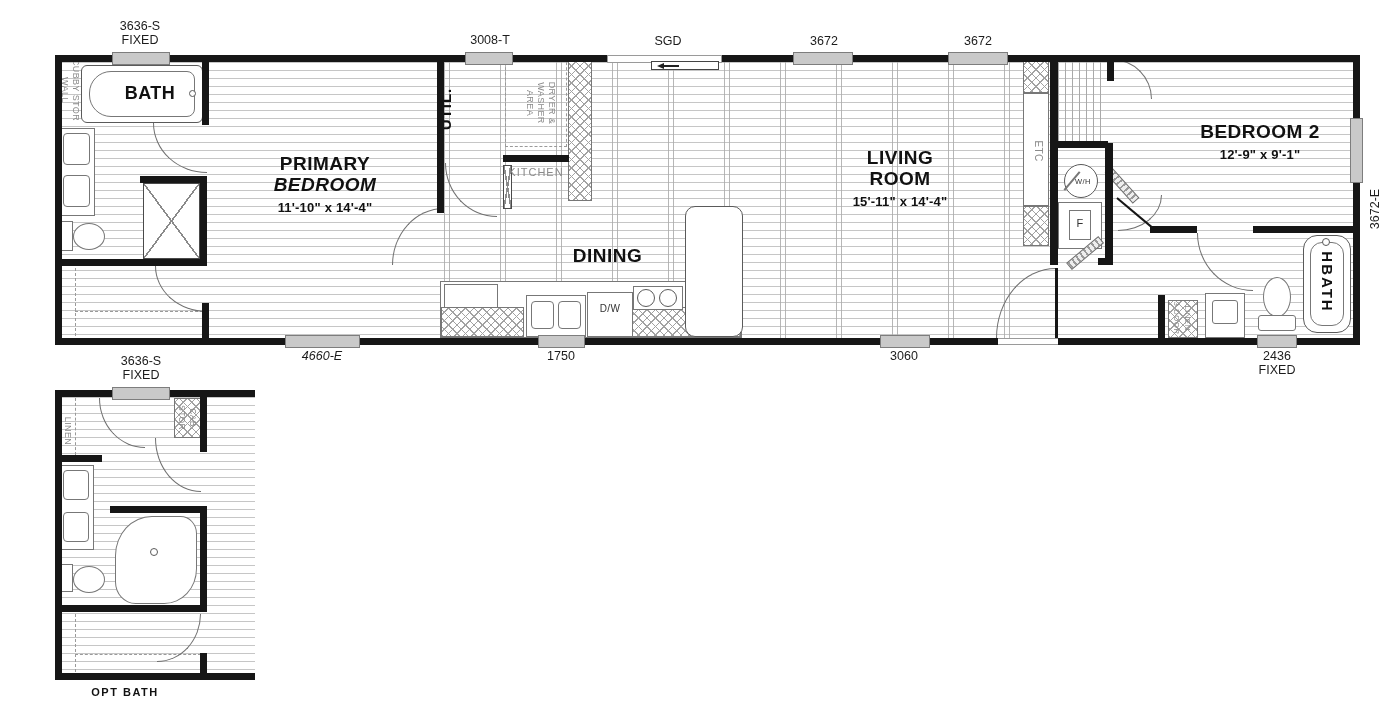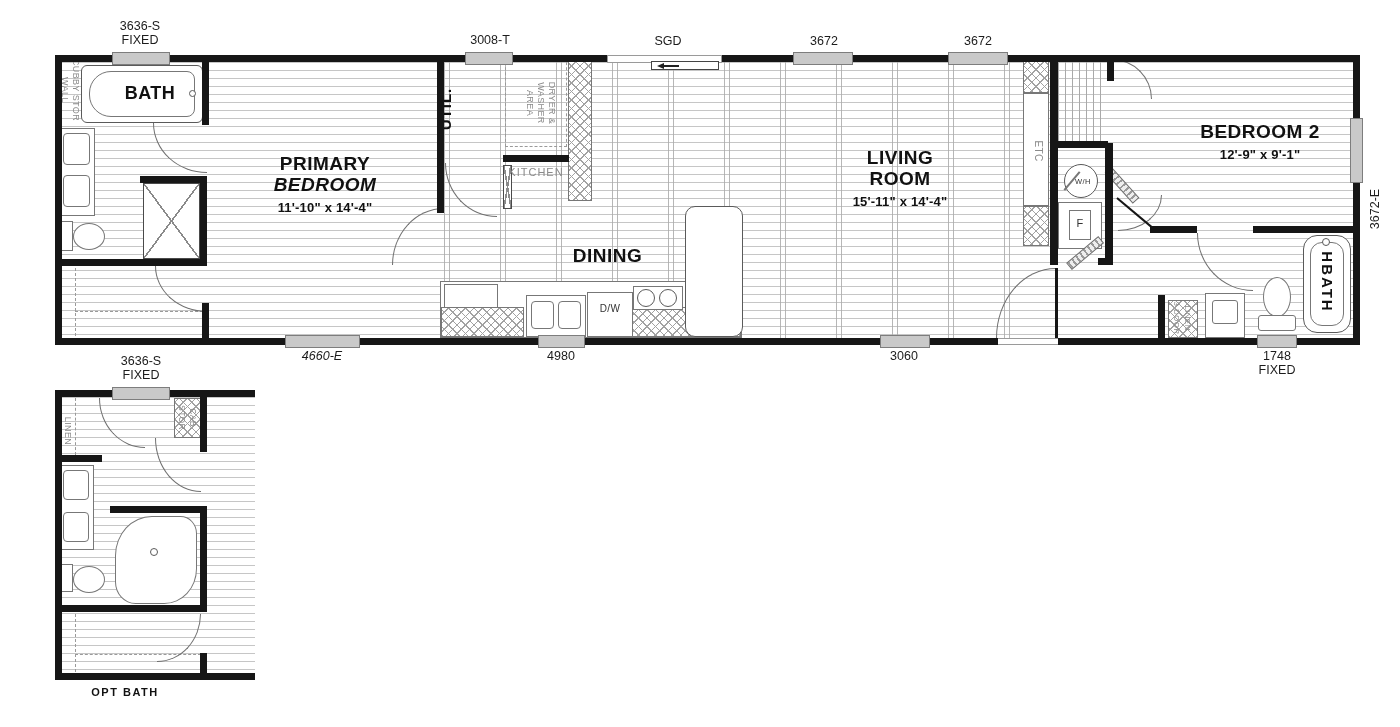--- a/index.html
+++ b/index.html
@@ -169,24 +169,24 @@
     <div class="wlbl" style="left:45px;top:-36px;width:80px;">
       <span style="display:block;">3636-S</span>
       <span style="display:block;">FIXED</span>
     </div>
     <div class="wlbl" style="left:395px;top:-22px;width:80px;"><span>3008-T</span></div>
     <div class="wlbl" style="left:573px;top:-21px;width:80px;"><span>SGD</span></div>
     <div class="wlbl" style="left:729px;top:-21px;width:80px;"><span>3672</span></div>
     <div class="wlbl" style="left:883px;top:-21px;width:80px;"><span>3672</span></div>
     <div class="wlbl rm90" style="left:1295px;top:147px;width:50px;"><span>3672-E</span></div>
     <div class="wlbl" style="left:227px;top:294px;width:80px;font-style:italic;"><span>4660-E</span></div>
-    <div class="wlbl" style="left:466px;top:294px;width:80px;"><span>4980</span></div>
+    <div class="wlbl" style="left:466px;top:294px;width:80px;"><span>1750</span></div>
     <div class="wlbl" style="left:809px;top:294px;width:80px;"><span>3060</span></div>
     <div class="wlbl" style="left:1182px;top:294px;width:80px;">
-      <span style="display:block;">1748</span>
+      <span style="display:block;">2436</span>
       <span style="display:block;">FIXED</span>
     </div>
 
     <div class="big" style="left:190px;top:98px;width:160px;">
       <span style="display:block;">PRIMARY</span>
       <span style="display:block;font-style:italic;">BEDROOM</span>
       <span class="dim" style="display:block;margin-top:2px;">11'-10" x  14'-4"</span>
     </div>
     <div class="big" style="left:480px;top:190px;width:145px;"><span>DINING</span></div>
     <div class="big" style="left:765px;top:92px;width:160px;">

